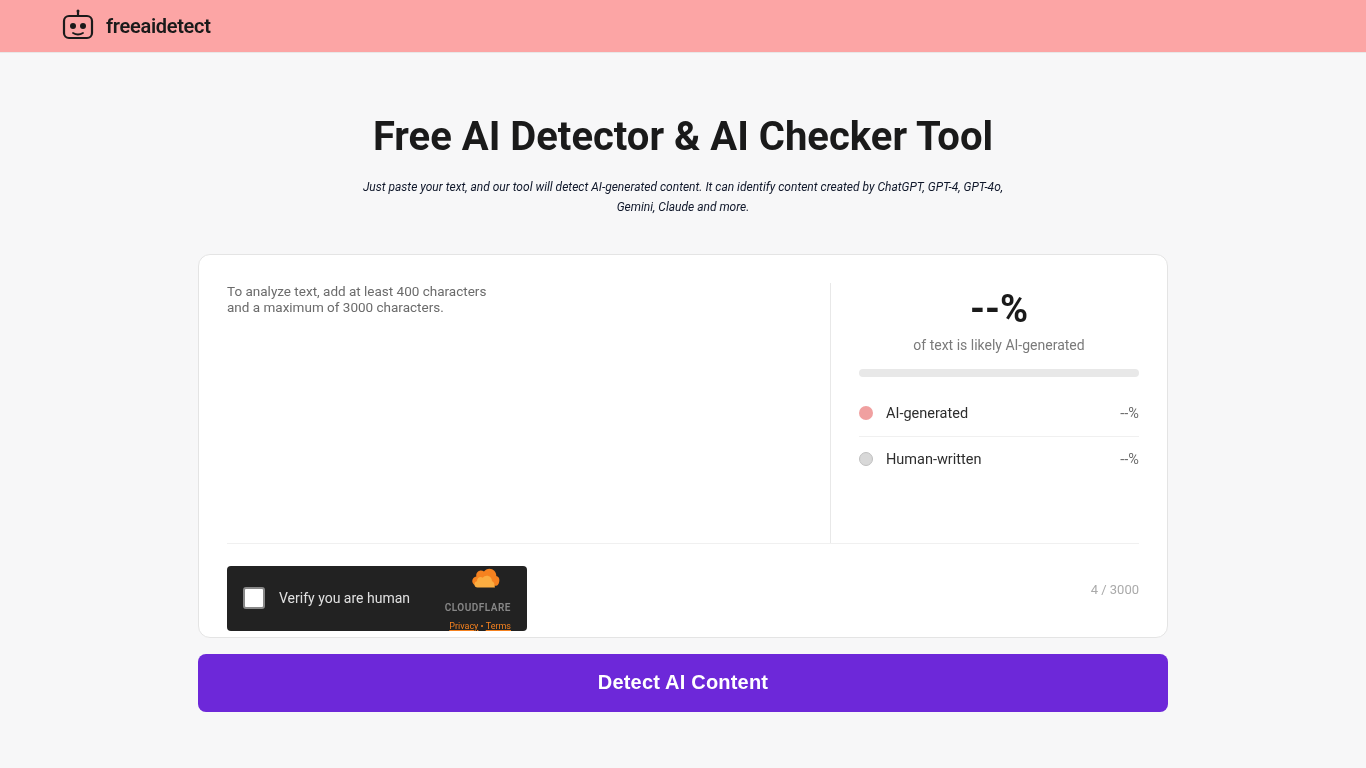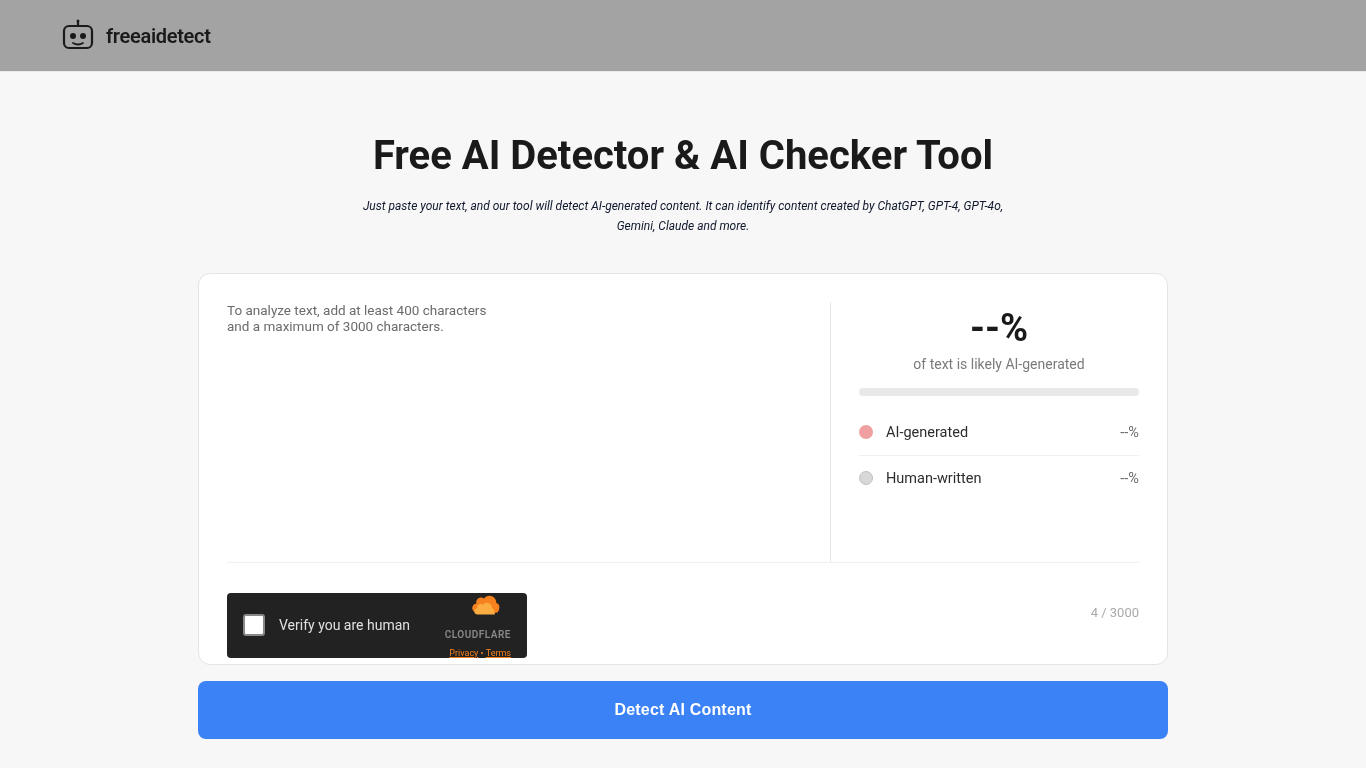--- a/index.html
+++ b/index.html
@@ -10,23 +10,23 @@
 
     body {
       font-family: -apple-system, BlinkMacSystemFont, 'Segoe UI', Roboto, sans-serif;
       background: #f7f7f8;
       min-height: 768px;
       width: 1366px;
     }
 
     
     header {
-      background: #a3a3a3;
+      background: #fca5a5;
       border-bottom: 1px solid #e8e8e8;
-      height: 72px;
+      height: 53px;
       display: flex;
       align-items: center;
       justify-content: space-between;
       padding: 0 60px;
     }
 
     .logo-area {
       display: flex;
       align-items: center;
       gap: 10px;
@@ -227,21 +227,21 @@
     
     .cloudflare-widget {
       width: 300px;
       height: 65px;
       background: #222222;
       border-radius: 4px;
       display: flex;
       align-items: center;
       gap: 14px;
       padding: 0 16px;
-      margin-top: 16px;
+      margin-top: 8px;
       margin-bottom: 0;
     }
 
     .cf-checkbox {
       width: 22px;
       height: 22px;
       border: 2px solid #888888;
       border-radius: 3px;
       background: #ffffff;
       flex-shrink: 0;
@@ -278,23 +278,23 @@
 
     .cf-links {
       font-size: 9px;
       color: #f6821f;
     }
 
     
     .detect-button {
       width: 970px;
       height: 58px;
-      background: #3b82f6;
+      background: #6d28d9;
       color: #ffffff;
-      font-size: 16px;
+      font-size: 20px;
       font-weight: 700;
       border: none;
       border-radius: 8px;
       cursor: pointer;
       margin-top: 16px;
       letter-spacing: 0.2px;
     }
 
     .card-bottom-row {
       display: flex;

